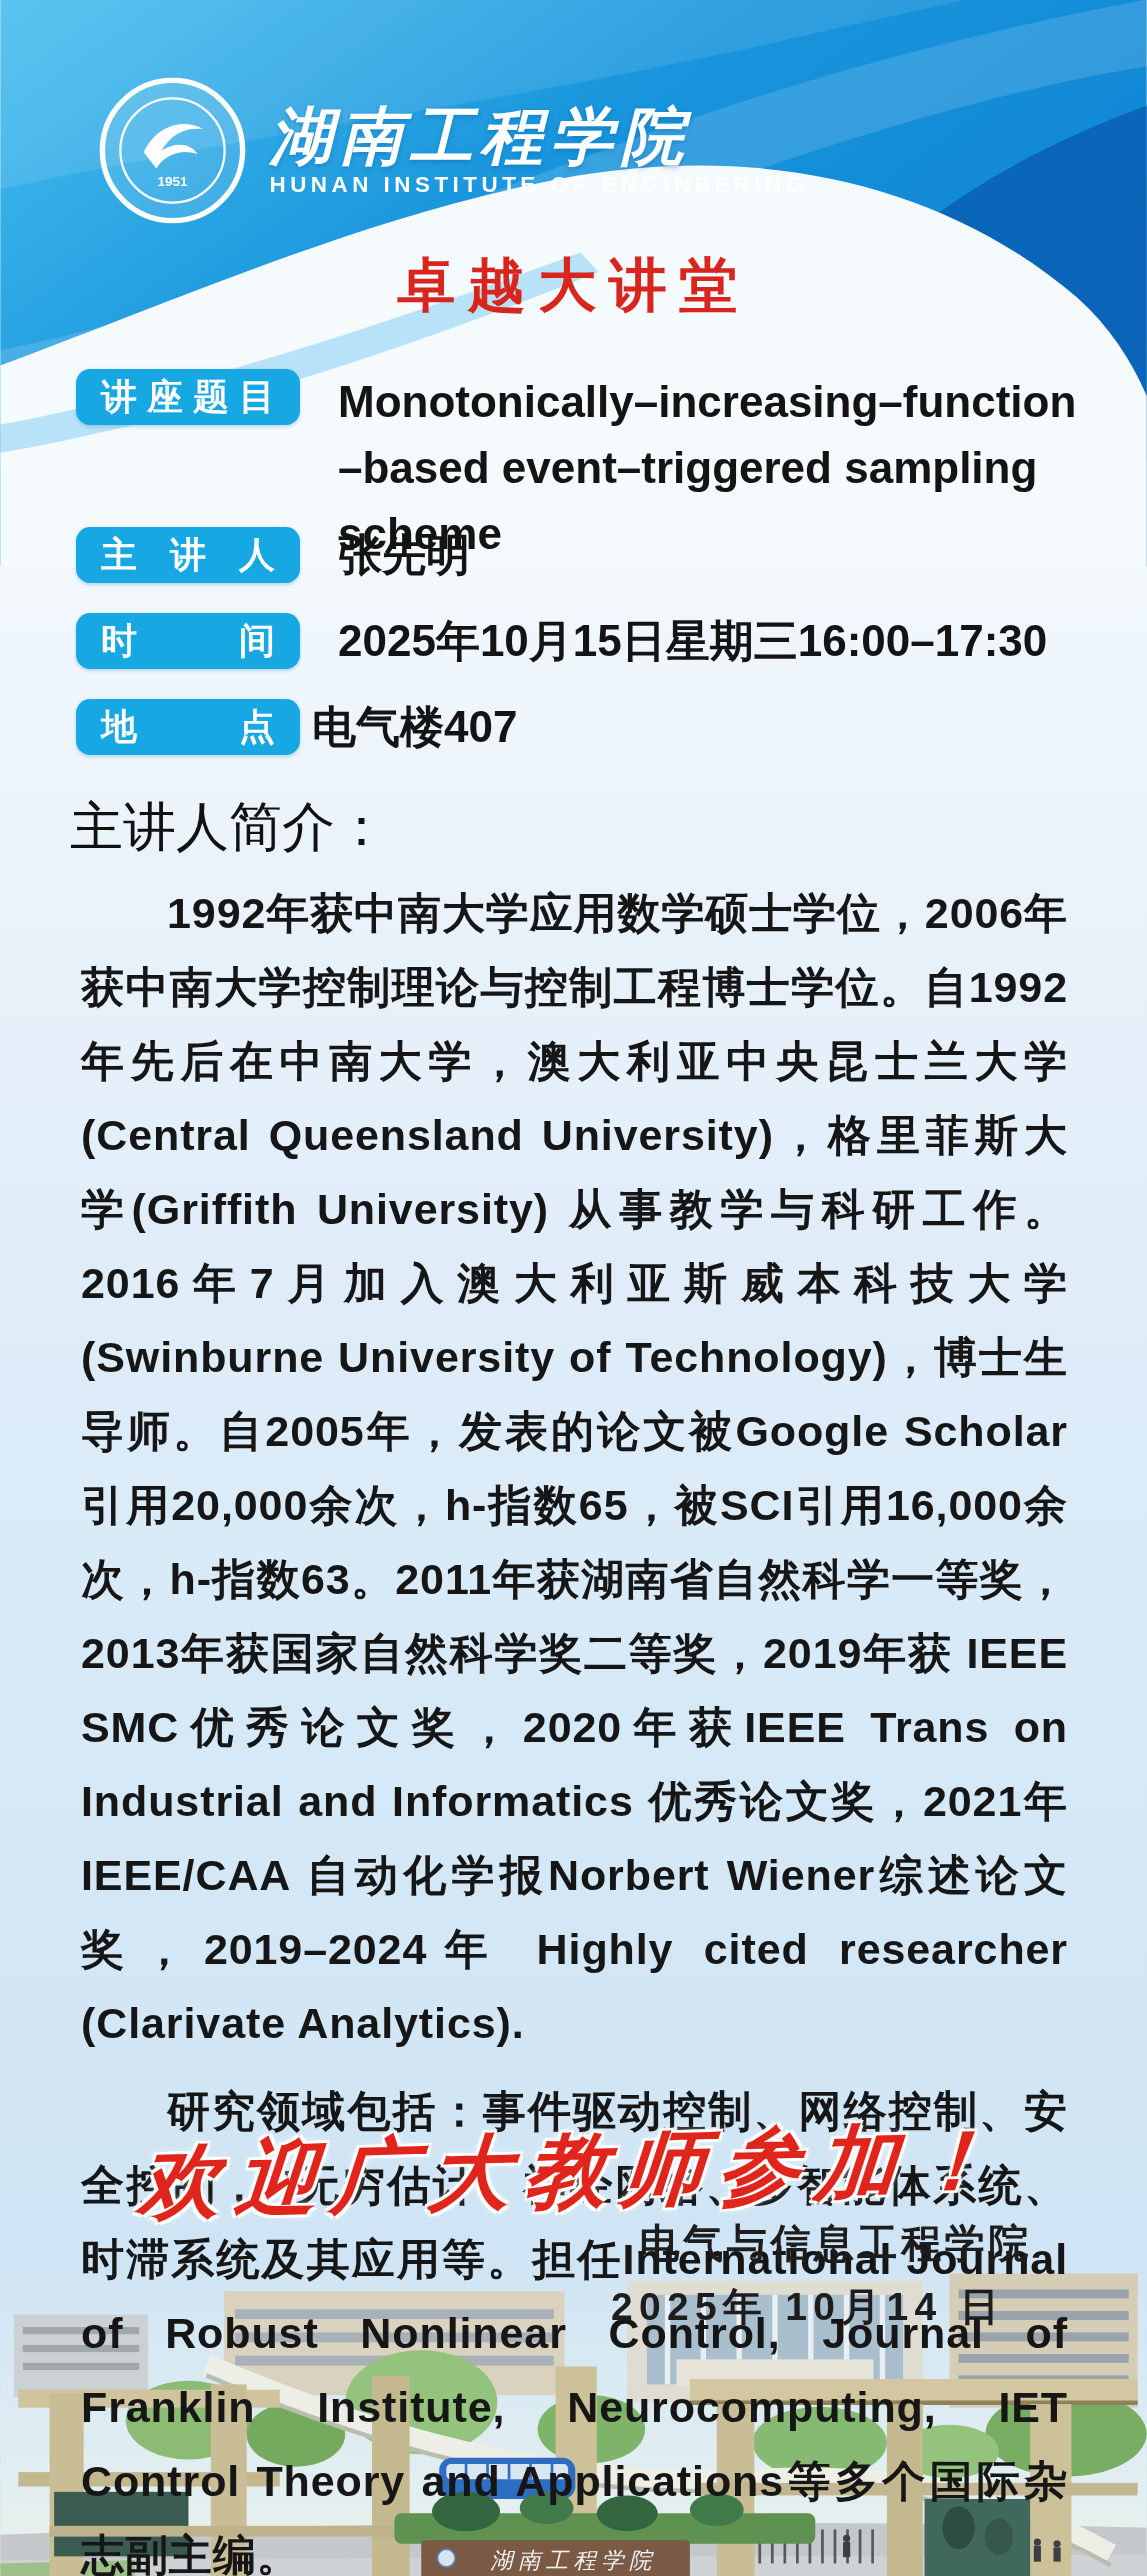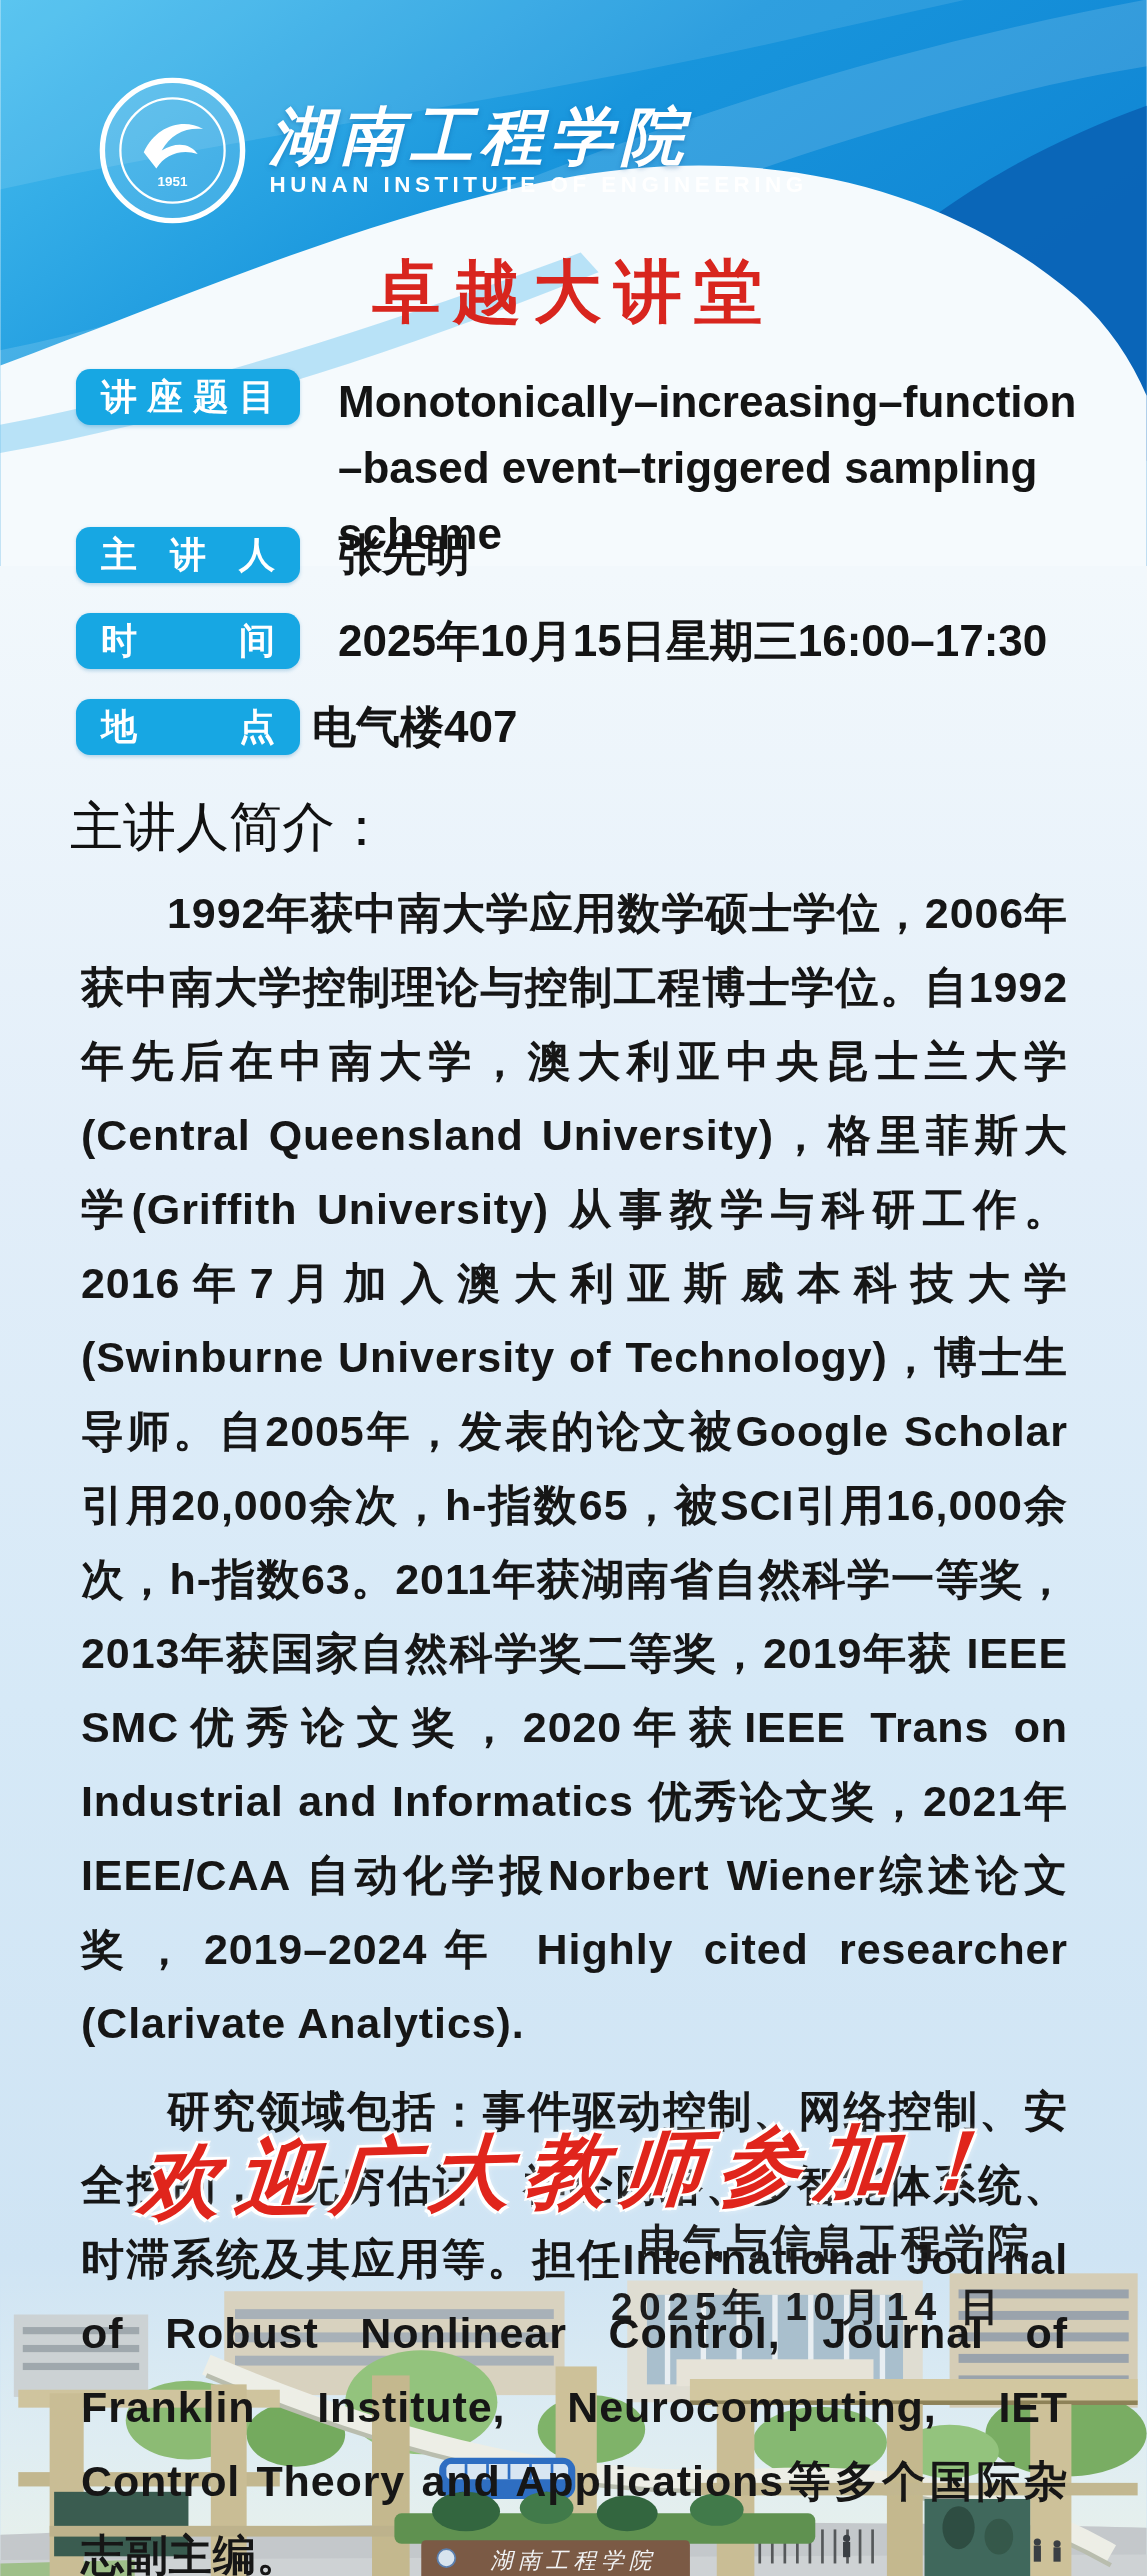--- a/index.html
+++ b/index.html
@@ -7,21 +7,21 @@
   .page{position:relative;width:1147px;height:2576px;overflow:hidden;
         background:linear-gradient(180deg,#f5fafd 0px,#f2f8fc 574px,#e2eef9 1165px,#d6e9f7 1703px,#cfe4f4 2259px);}
   .hdr-svg{position:absolute;top:0;left:0;display:block;}
   .logo-wrap{position:absolute;top:75px;left:97px;display:flex;align-items:center;gap:21.5px;z-index:2;}
   .logo-svg{display:block;}
   .uni-names{display:flex;flex-direction:column;}
   .uni-cn{font-size:63px;font-weight:bold;color:#ffffff;letter-spacing:7.2px;font-style:italic;
           text-shadow:0 1.8px 5.4px rgba(10,80,150,.35);line-height:1.05;}
   .uni-en{font-size:22.4px;font-weight:bold;color:#ffffff;letter-spacing:4.5px;margin-top:2px;}
   .page-title{position:absolute;top:247px;left:0;width:100%;text-align:center;
-              font-size:68px;font-weight:bold;color:#d8251e;letter-spacing:12.5px;z-index:2;}
+              font-size:58px;font-weight:bold;color:#d8251e;letter-spacing:12.5px;z-index:2;}
   .row{position:absolute;left:76px;display:flex;gap:38px;align-items:flex-start;z-index:2;}
   .row1{top:369px;} .row2{top:527px;} .row3{top:613px;} .row4{top:699px;gap:12px;}
   .chip{width:224px;height:56px;background:#17a7e3;border-radius:14.3px;color:#fff;
         font-size:36px;font-weight:bold;display:flex;align-items:center;
         padding:0 25px;box-sizing:border-box;flex:0 0 auto;box-shadow:0 1.8px 3.6px rgba(20,120,180,.25);}
   .chip span{display:block;width:100%;text-align:justify;text-align-last:justify;}
   .val{font-size:44px;font-weight:bold;color:#141414;line-height:56px;}
   .val-multi span{display:block;line-height:66px;}
   .bio-heading{position:absolute;top:792px;left:70px;font-size:53px;font-weight:normal;color:#111;z-index:2;}
   .bio{position:absolute;top:862px;left:67px;width:1015px;z-index:2;

